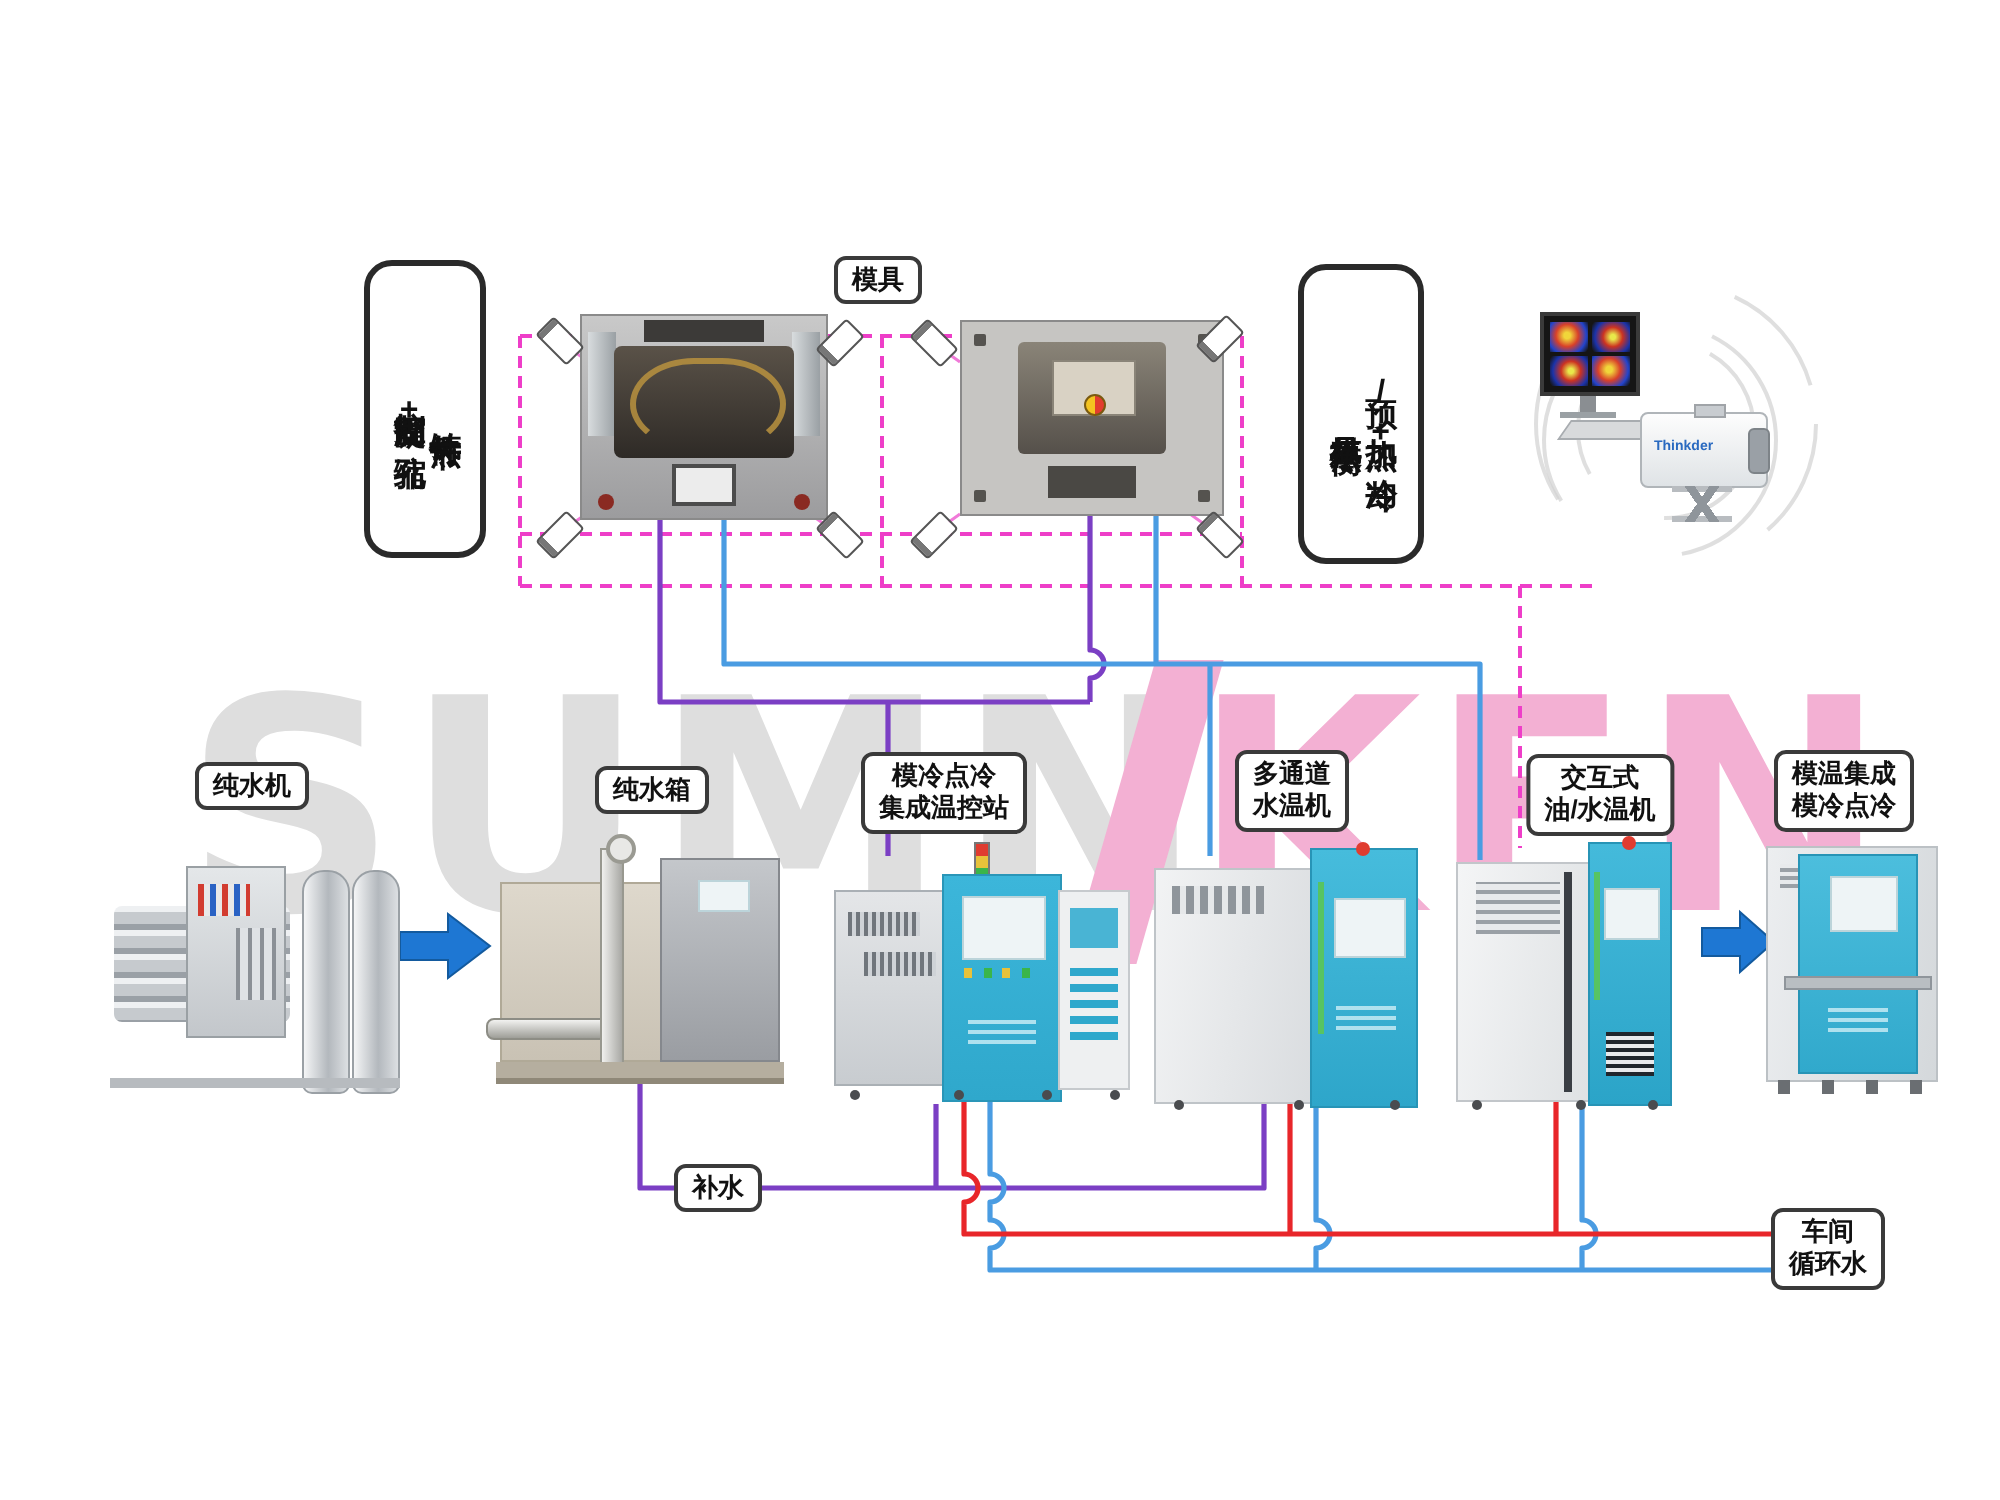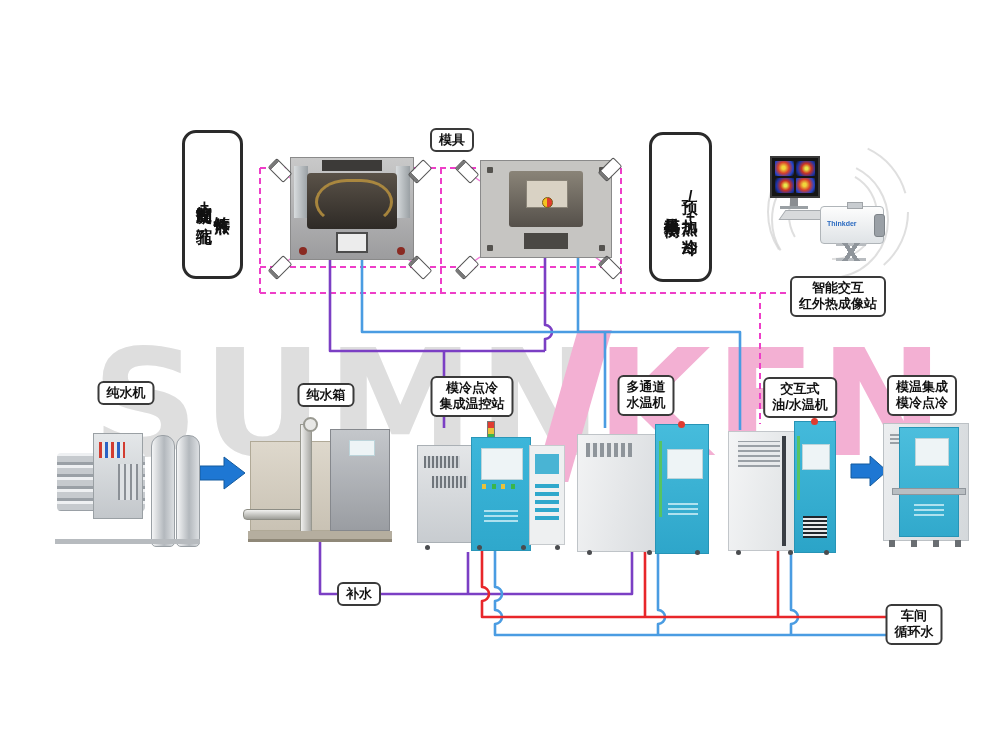--- a/index.html
+++ b/index.html
@@ -382,30 +382,28 @@
       <div class="scr ct-screen"></div>
       <div class="ct-rail"></div>
       <div class="ct-text"></div>
     </div>
     <div class="ct-foot" style="left:6px;"></div>
     <div class="ct-foot" style="left:28px;"></div>
     <div class="ct-foot" style="left:50px;"></div>
     <div class="ct-foot" style="left:72px;"></div>
   </div>
 
-  <div class="lbl" style="left:452px;top:128px;">模具</div>
+  <div class="lbl" style="left:439px;top:128px;">模具</div>
   <div class="lbl" style="left:126px;top:381px;">纯水机</div>
   <div class="lbl" style="left:326px;top:383px;">纯水箱</div>
   <div class="lbl" style="left:472px;top:376px;">模冷点冷
 集成温控站</div>
   <div class="lbl" style="left:646px;top:375px;">多通道
 水温机</div>
   <div class="lbl" style="left:800px;top:377px;">交互式
 油/水温机</div>
   <div class="lbl" style="left:922px;top:375px;">模温集成
 模冷点冷</div>
-  <div class="lbl" style="left:838px;top:276px;">智能交互
-红外热成像站</div>
   <div class="lbl" style="left:359px;top:582px;">补水</div>
   <div class="lbl" style="left:914px;top:604px;">车间
 循环水</div>
 
 </div>
 
 </body></html>

